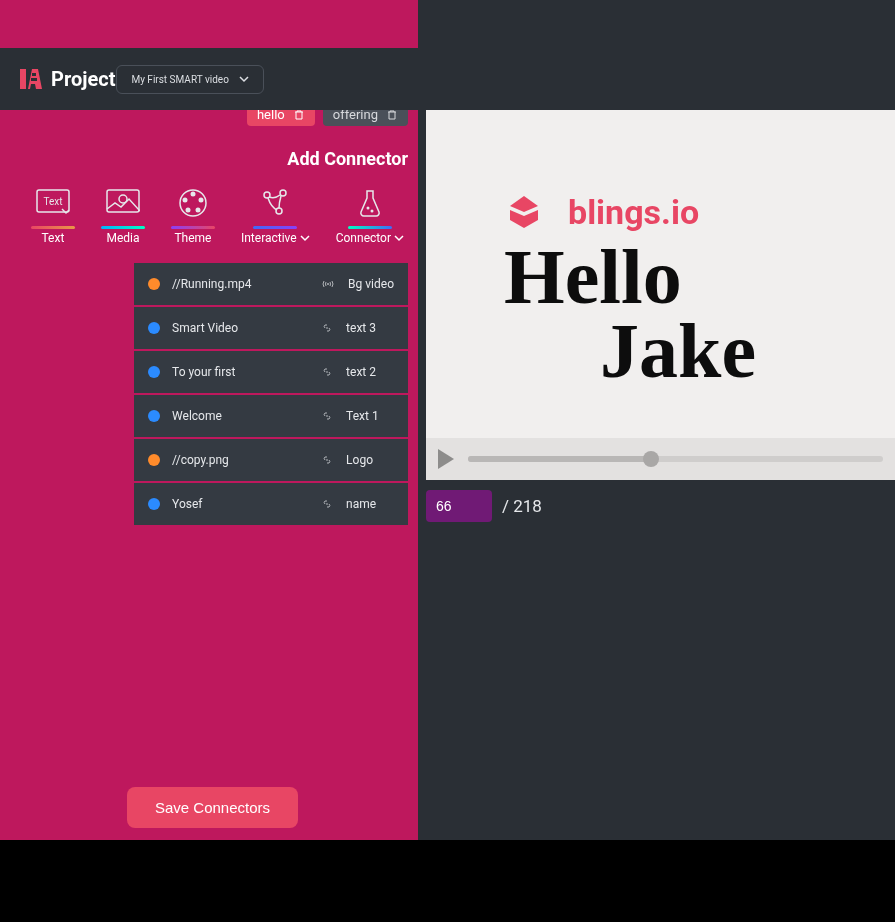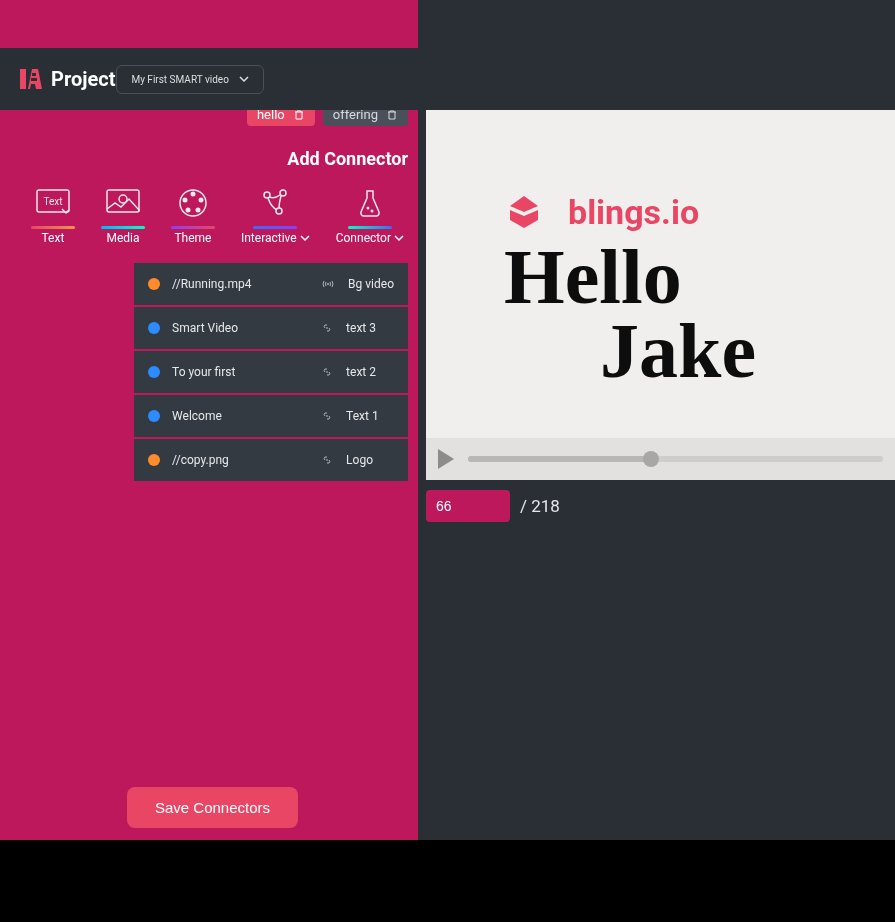--- a/index.html
+++ b/index.html
@@ -275,24 +275,24 @@
   background: #a9a7a6;
   border-radius: 50%;
 }
 .frame-counter {
   display: flex;
   align-items: center;
   gap: 10px;
   margin-top: 10px;
 }
 .frame-input {
-  background: #be185d;
+  background: #701a75;
   border: none;
   color: #fff;
-  width: 84px;
+  width: 66px;
   padding: 8px 10px;
   font-size: 14px;
   border-radius: 4px;
 }
 .frame-total {
   color: #e6e8eb;
   font-size: 17px;
 }
 .chev { width: 10px; height: 10px; }
 svg { display: block; }
@@ -448,20 +448,30 @@
       <div class="connector-row">
         <span class="dot orange"></span>
         <span class="con-name">//copy.png</span>
         <span class="con-target">
           <svg class="mini-icon" width="10" height="10" viewBox="0 0 10 10">
               <path d="M3 5 a2 2 0 0 1 0 -3 l2 0 M7 5 a2 2 0 0 1 0 3 l-2 0 M4 5 h2" stroke="#e6e8eb" stroke-width="1" fill="none"></path>
             </svg>
           <span>Logo</span>
         </span>
       </div>
+      <div class="connector-row">
+        <span class="dot blue"></span>
+        <span class="con-name">Yosef</span>
+        <span class="con-target">
+          <svg class="mini-icon" width="10" height="10" viewBox="0 0 10 10">
+              <path d="M3 5 a2 2 0 0 1 0 -3 l2 0 M7 5 a2 2 0 0 1 0 3 l-2 0 M4 5 h2" stroke="#e6e8eb" stroke-width="1" fill="none"></path>
+            </svg>
+          <span>name</span>
+        </span>
+      </div>
     </div>
 
     <div class="divider"></div>
     <button class="save-btn">Save Connectors</button>
   </div>
 
   <div class="preview-area">
     <div class="video-frame">
       <div class="brand">
         <svg width="40" height="40" viewBox="0 0 40 40">

